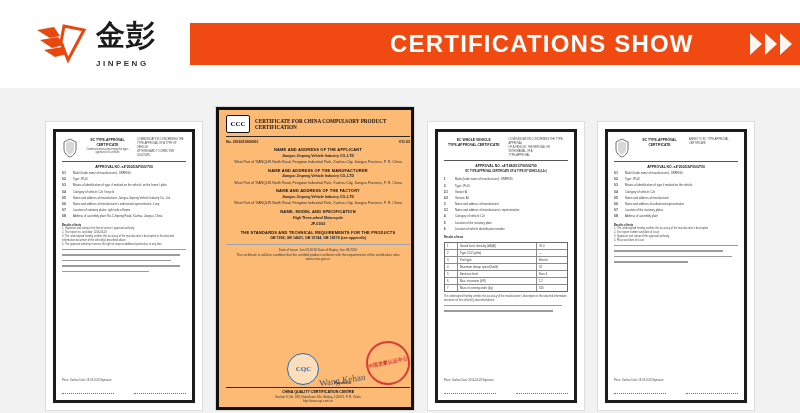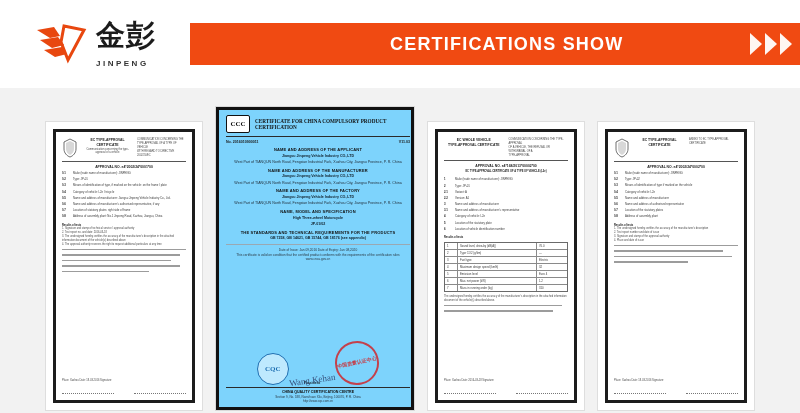--- a/index.html
+++ b/index.html
@@ -72,21 +72,21 @@
     position: relative;
     flex: 1 1 auto;
     height: 42px;
     background: #f04a12;
     display: flex;
     align-items: center;
     margin-right: 0;
   }
   .banner-title {
     color: #ffffff;
-    font-size: 18px;
+    font-size: 24px;
     font-weight: bold;
     letter-spacing: 1.2px;
     margin-left: 200px;
     white-space: nowrap;
   }
   .banner-arrows {
     position: absolute;
     right: 8px;
     top: 0;
     height: 42px;
@@ -172,21 +172,21 @@
   .mini.b { font-weight: bold; color: #222; }
   .mini.c { text-align: center; }
   .col { flex: 1 1 0; min-width: 0; }
 
   
   .ccc-body {
     width: 100%;
     height: 100%;
     box-sizing: border-box;
     border: 3px solid #111;
-    background: #7dd3fc;
+    background: #fdba74;
     padding: 5px 1px 4px 7px;
     display: flex;
     flex-direction: column;
     position: relative;
   }
   .ccc-top {
     display: flex;
     align-items: center;
     gap: 5px;
     border-bottom: 1px solid #2a2a2a;
@@ -246,21 +246,21 @@
   }
   .ccc-block {
     font-size: 3.2px;
     color: #2b3842;
     text-align: center;
     line-height: 1.45;
   }
   .ccc-stamps {
     display: flex;
     align-items: flex-end;
-    justify-content: center;
+    justify-content: flex-end;
     margin-top: auto;
     padding-bottom: 2px;
   }
   .cqc-seal {
     width: 30px;
     height: 30px;
     border-radius: 50%;
     border: 1.5px solid #1f6fb2;
     display: flex;
     align-items: center;

